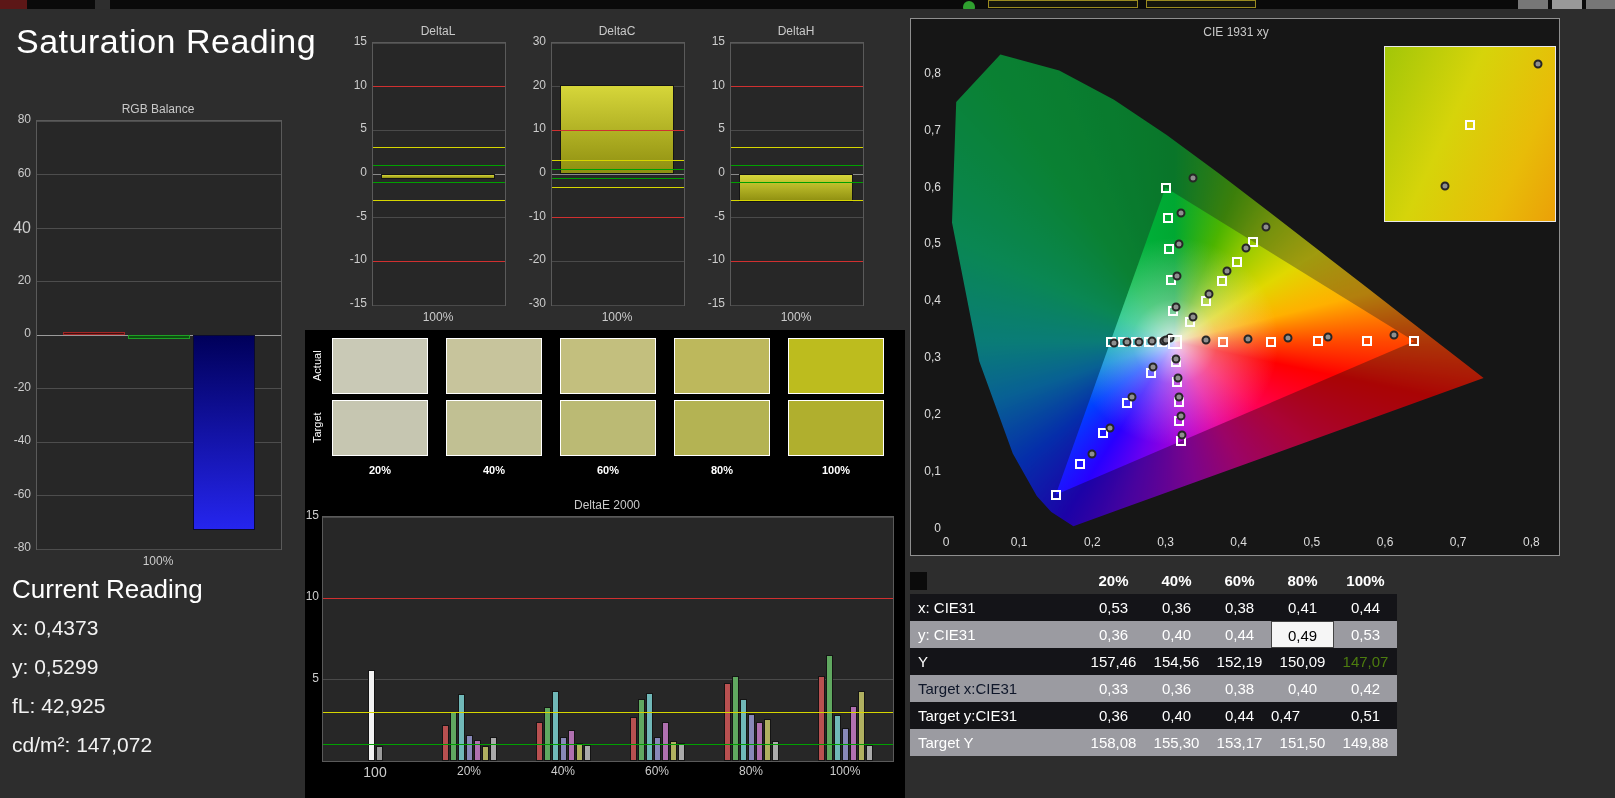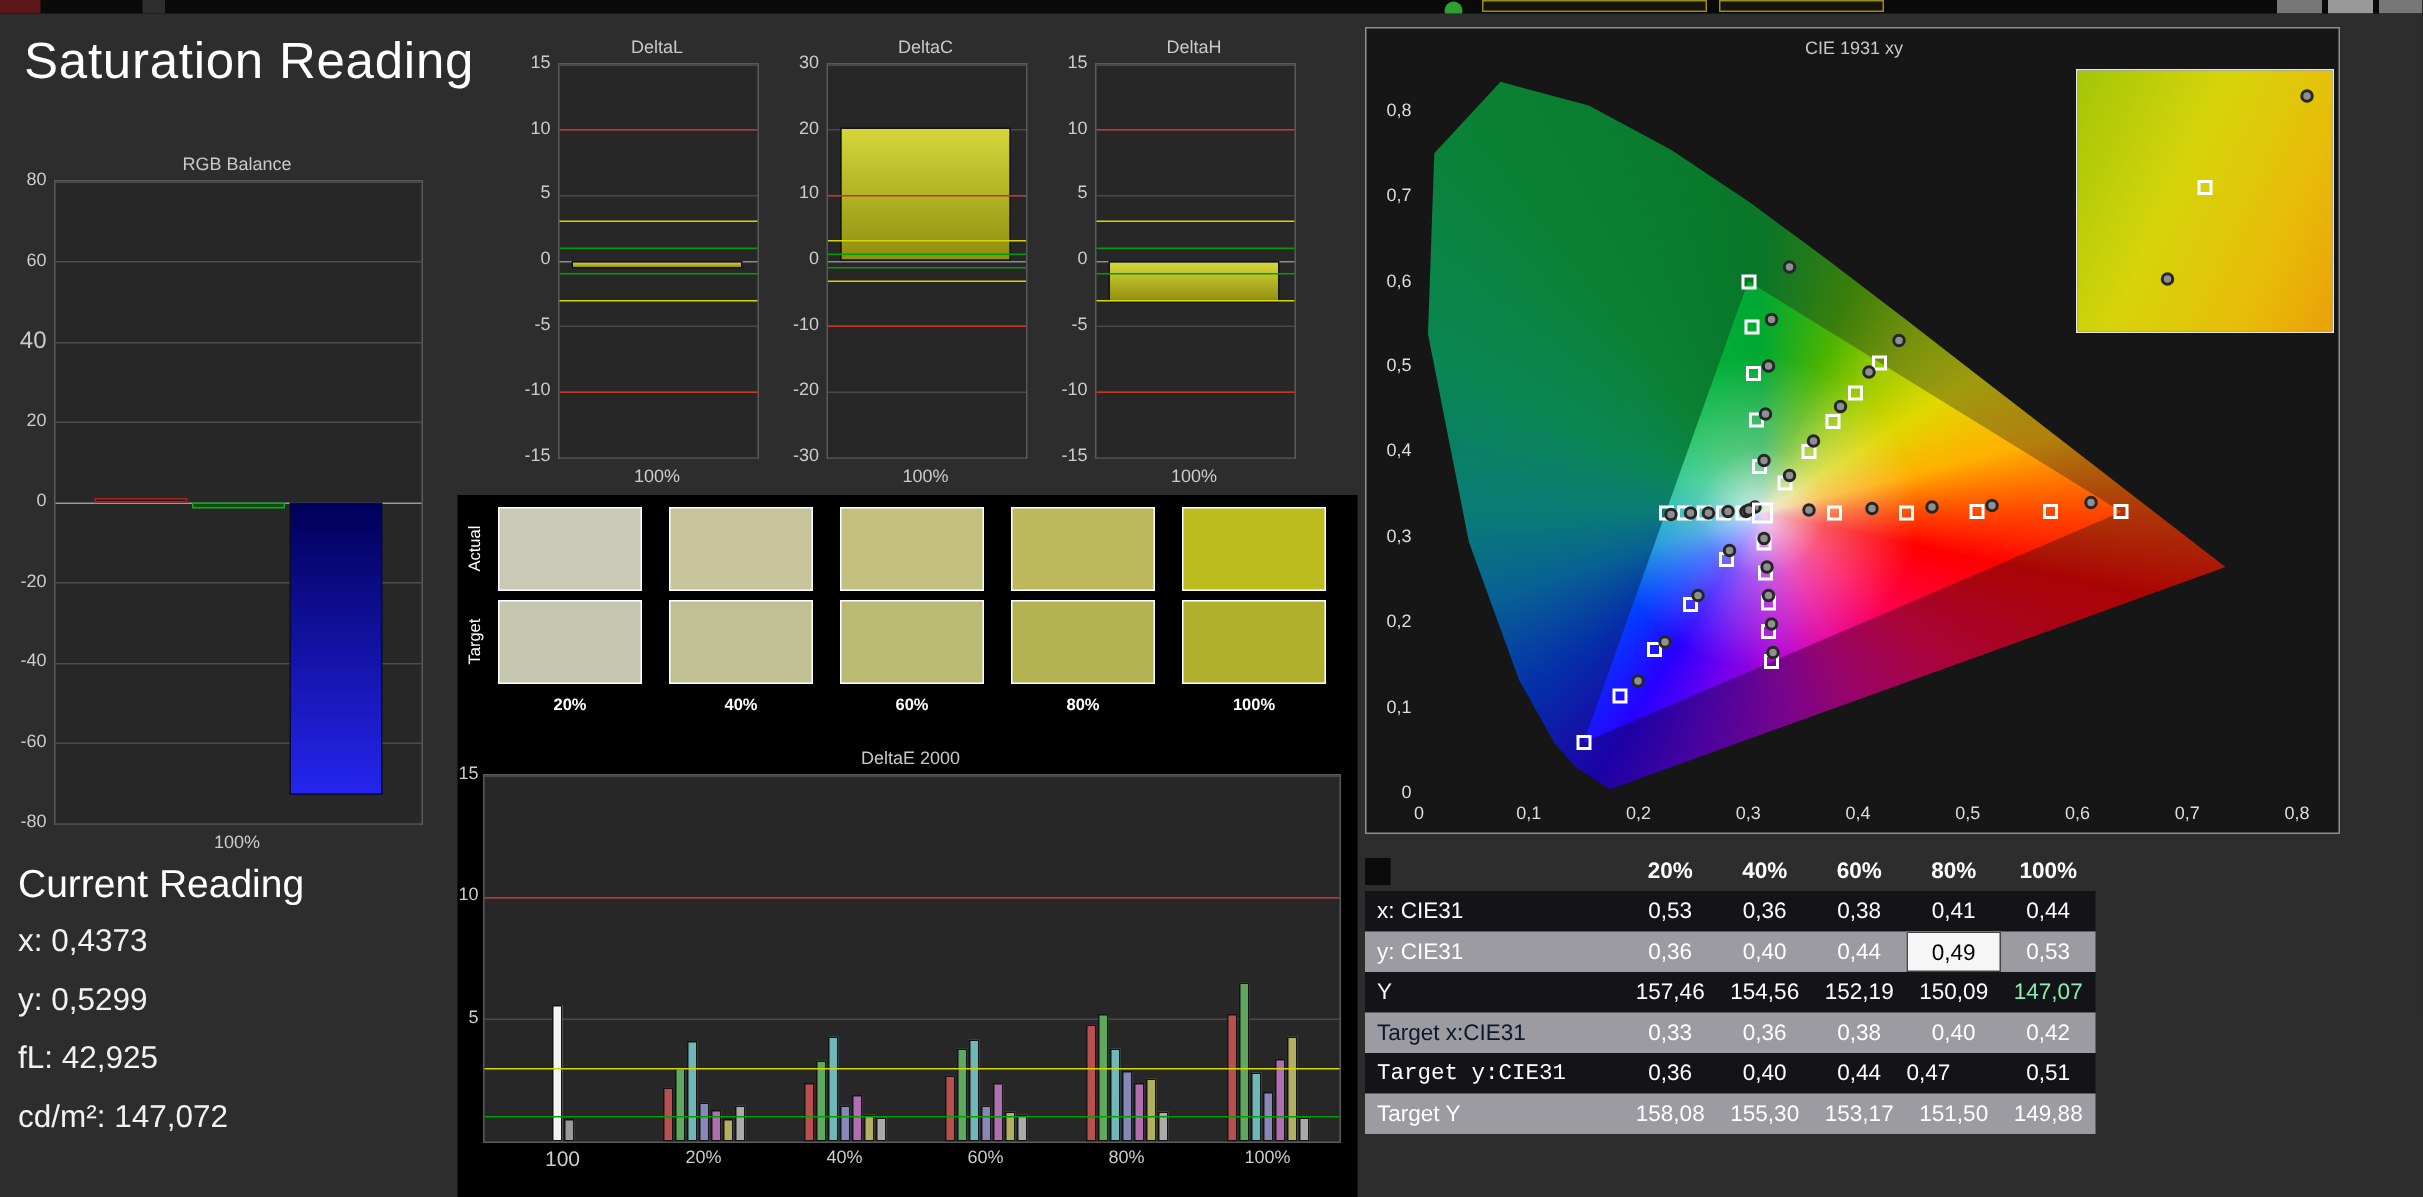--- a/index.html
+++ b/index.html
@@ -378,32 +378,32 @@
         <div style="position: absolute; left: 298px; top: 0px; width: 63px; height: 27px; text-align: center; line-height: 27px; color: rgb(255, 255, 255); box-sizing: border-box;">0,44</div>
         <div style="position: absolute; left: 361px; top: 0px; width: 63px; height: 27px; text-align: center; line-height: 27px; color: rgb(0, 0, 0); box-sizing: border-box; background: rgb(246, 246, 246); border: 1px solid rgb(68, 68, 68);">0,49</div>
         <div style="position: absolute; left: 424px; top: 0px; width: 63px; height: 27px; text-align: center; line-height: 27px; color: rgb(255, 255, 255); box-sizing: border-box;">0,53</div>
       </div>
       <div style="position: absolute; left: 0px; top: 80px; width: 487px; height: 27px; background: rgb(20, 20, 24);">
         <div style="position: absolute; left: 8px; top: 0px; width: 160px; line-height: 27px; color: rgb(255, 255, 255); white-space: nowrap;">Y</div>
         <div style="position: absolute; left: 172px; top: 0px; width: 63px; height: 27px; text-align: center; line-height: 27px; color: rgb(255, 255, 255); box-sizing: border-box;">157,46</div>
         <div style="position: absolute; left: 235px; top: 0px; width: 63px; height: 27px; text-align: center; line-height: 27px; color: rgb(255, 255, 255); box-sizing: border-box;">154,56</div>
         <div style="position: absolute; left: 298px; top: 0px; width: 63px; height: 27px; text-align: center; line-height: 27px; color: rgb(255, 255, 255); box-sizing: border-box;">152,19</div>
         <div style="position: absolute; left: 361px; top: 0px; width: 63px; height: 27px; text-align: center; line-height: 27px; color: rgb(255, 255, 255); box-sizing: border-box;">150,09</div>
-        <div style="position: absolute; left: 424px; top: 0px; width: 63px; height: 39px; text-align: center; line-height: 27px; color: #86efac; box-sizing: border-box;">147,07</div>
+        <div style="position: absolute; left: 424px; top: 0px; width: 63px; height: 39px; text-align: center; line-height: 27px; color: #4d7c0f; box-sizing: border-box;">147,07</div>
       </div>
       <div style="position: absolute; left: 0px; top: 107px; width: 487px; height: 27px; background: rgb(155, 155, 161);">
         <div style="position: absolute; left: 8px; top: 0px; width: 160px; line-height: 27px; color: #0f172a; white-space: nowrap;">Target x:CIE31</div>
         <div style="position: absolute; left: 172px; top: 0px; width: 63px; height: 27px; text-align: center; line-height: 27px; color: rgb(255, 255, 255); box-sizing: border-box;">0,33</div>
         <div style="position: absolute; left: 235px; top: 0px; width: 63px; height: 27px; text-align: center; line-height: 27px; color: rgb(255, 255, 255); box-sizing: border-box;">0,36</div>
         <div style="position: absolute; left: 298px; top: 0px; width: 63px; height: 27px; text-align: center; line-height: 27px; color: rgb(255, 255, 255); box-sizing: border-box;">0,38</div>
         <div style="position: absolute; left: 361px; top: 0px; width: 63px; height: 27px; text-align: center; line-height: 27px; color: rgb(255, 255, 255); box-sizing: border-box;">0,40</div>
         <div style="position: absolute; left: 424px; top: 0px; width: 63px; height: 27px; text-align: center; line-height: 27px; color: rgb(255, 255, 255); box-sizing: border-box;">0,42</div>
       </div>
       <div style="position: absolute; left: 0px; top: 134px; width: 487px; height: 27px; background: rgb(20, 20, 24);">
-        <div style="position: absolute; left: 8px; top: 0px; width: 160px; line-height: 27px; color: rgb(255, 255, 255); white-space: nowrap; font-family: Liberation Mono, monospace;">Target y:CIE31</div>
+        <div style="position: absolute; left: 8px; top: 0px; width: 160px; line-height: 27px; color: rgb(255, 255, 255); white-space: nowrap;">Target y:CIE31</div>
         <div style="position: absolute; left: 172px; top: 0px; width: 63px; height: 27px; text-align: center; line-height: 27px; color: rgb(255, 255, 255); box-sizing: border-box;">0,36</div>
         <div style="position: absolute; left: 235px; top: 0px; width: 63px; height: 27px; text-align: center; line-height: 27px; color: rgb(255, 255, 255); box-sizing: border-box;">0,40</div>
         <div style="position: absolute; left: 298px; top: 0px; width: 63px; height: 27px; text-align: center; line-height: 27px; color: rgb(255, 255, 255); box-sizing: border-box;">0,44</div>
         <div style="position: absolute; left: 361px; top: 0px; width: 63px; height: 27px; text-align: left; line-height: 27px; color: rgb(255, 255, 255); box-sizing: border-box;">0,47</div>
         <div style="position: absolute; left: 424px; top: 0px; width: 63px; height: 27px; text-align: center; line-height: 27px; color: rgb(255, 255, 255); box-sizing: border-box;">0,51</div>
       </div>
       <div style="position: absolute; left: 0px; top: 161px; width: 487px; height: 27px; background: rgb(155, 155, 161);">
         <div style="position: absolute; left: 8px; top: 0px; width: 160px; line-height: 27px; color: rgb(255, 255, 255); white-space: nowrap;">Target Y</div>
         <div style="position: absolute; left: 172px; top: 0px; width: 63px; height: 27px; text-align: center; line-height: 27px; color: rgb(255, 255, 255); box-sizing: border-box;">158,08</div>
         <div style="position: absolute; left: 235px; top: 0px; width: 63px; height: 27px; text-align: center; line-height: 27px; color: rgb(255, 255, 255); box-sizing: border-box;">155,30</div>

